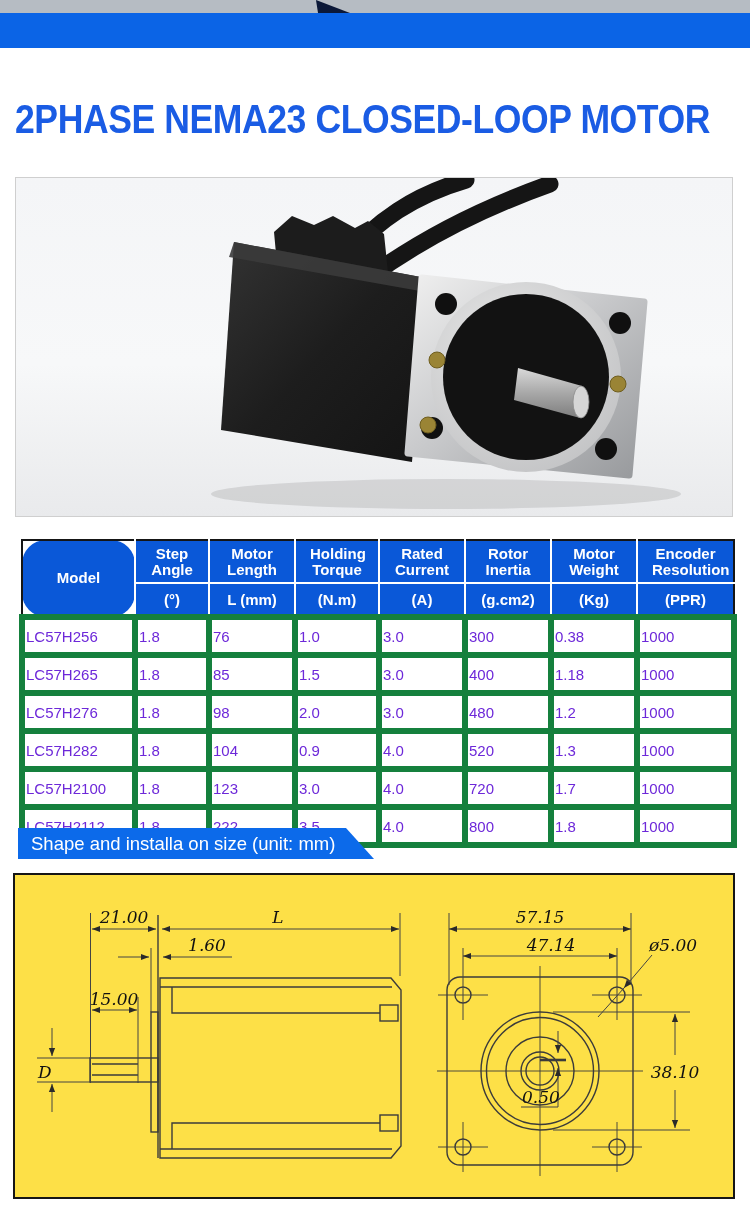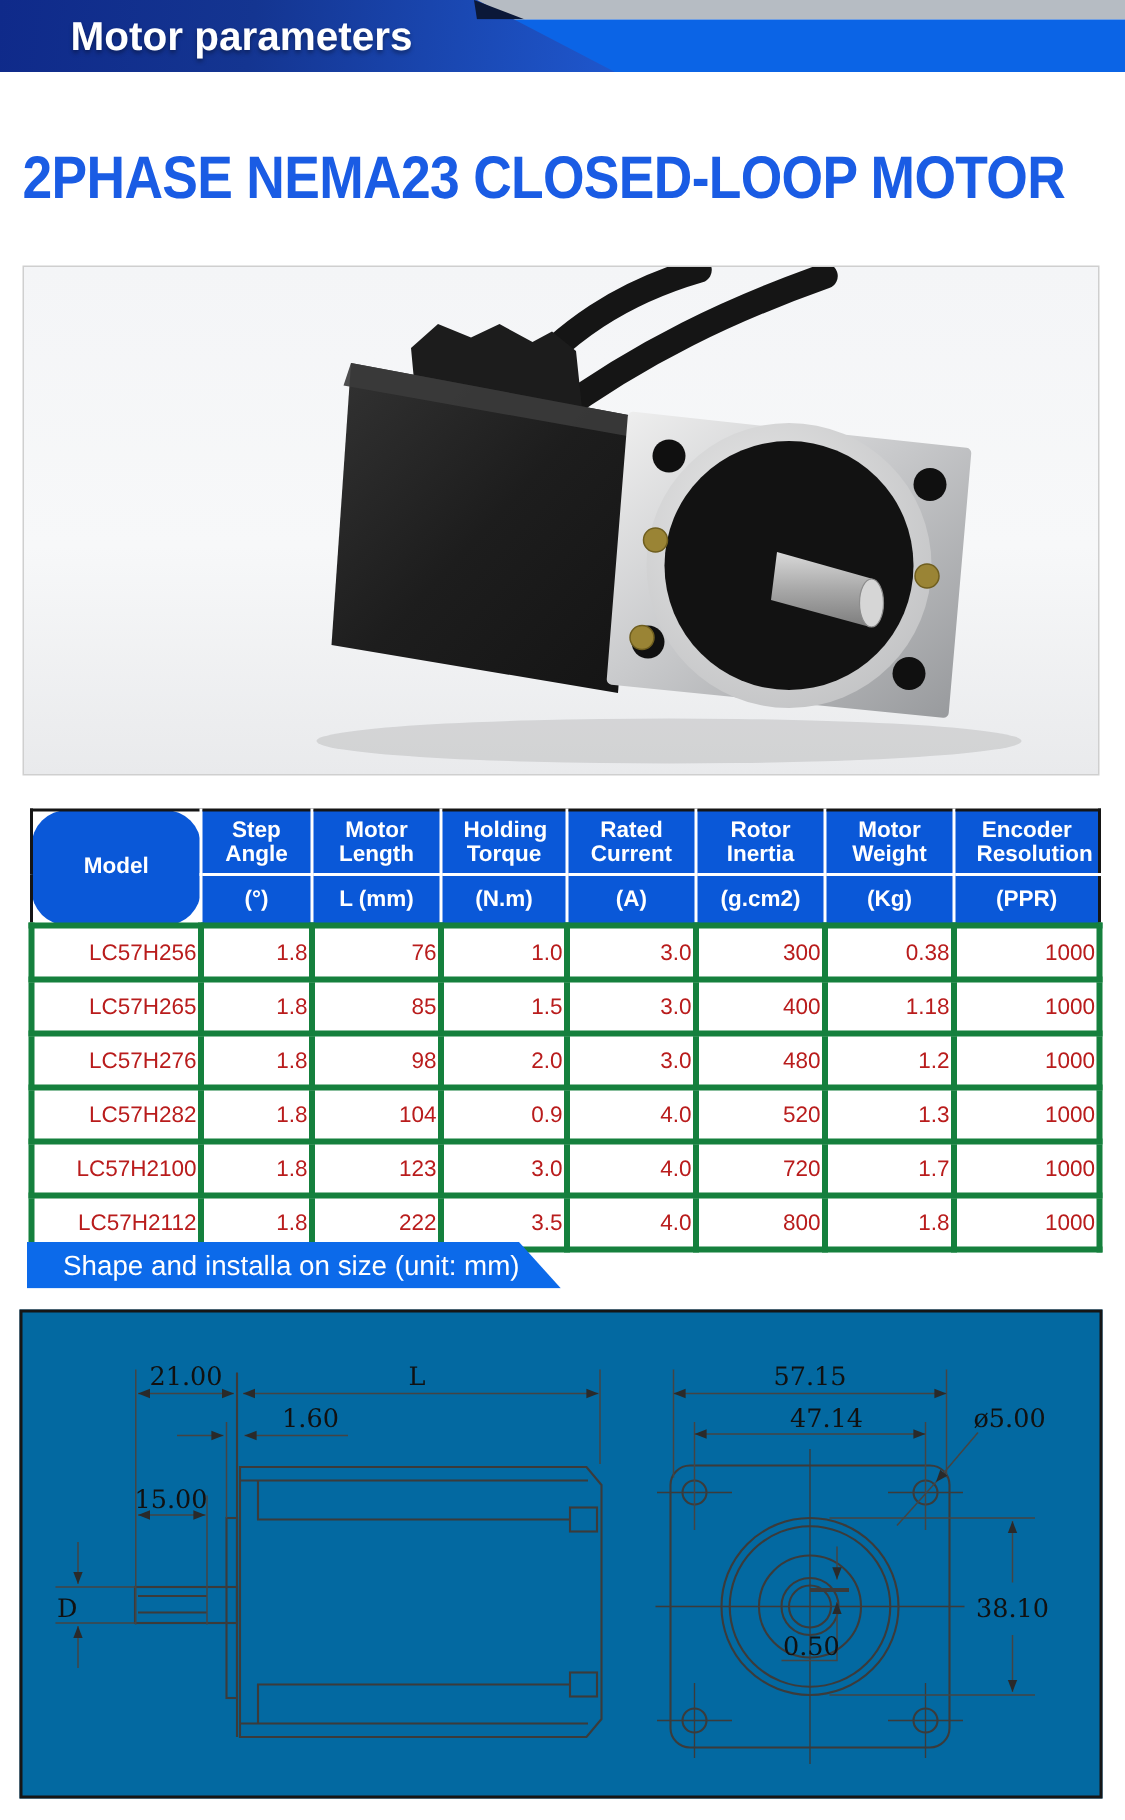--- a/index.html
+++ b/index.html
@@ -32,44 +32,41 @@
   .specs th{background:#0a58d8;color:#fff;font-weight:700;border:2px solid #ffffff;
         padding:0 14px;text-align:center;}
   .specs tr.h1{height:43px}
   .specs tr.h1 th{font-size:15px;line-height:16px;}
   .specs tr.h2{height:34px}
   .specs tr.h2 th{font-size:15px;}
   .specs tr.h1 th{border-top-color:#151515}
   .specs th[rowspan]{border-left-color:#151515;border-bottom-color:#151515;font-size:15px;border-radius:24px;}
   .specs tr.h2 th{border-bottom-color:#151515}
   .specs tr.h1 th:last-child,.specs tr.h2 th:last-child{border-right-color:#151515}
-  .specs td{border:4px solid #15803d;height:30px;text-align:right;font-size:15px;
-        color:#b91c1c;background:#fff;}
+  .specs td{border:6px solid #15803d;height:30px;text-align:left;font-size:15px;
+        color:#6d28d9;background:#fff;}
   .specs td.model{font-size:15px;}
   
   .section-banner{position:absolute;left:18px;top:828px;width:360px;height:31px;
         background:#0c6aea;clip-path:polygon(0 0,328px 0,356px 31px,0 31px);}
-  .section-banner span{display:block;padding-left:24px;line-height:31px;color:#fff;
+  .section-banner span{display:block;padding-left:13px;line-height:31px;color:#fff;
         font-size:18.5px;font-weight:400;}
   
   .drawing-box{position:absolute;left:13px;top:873px;width:722px;height:326px;
-        border:2px solid #161616;box-sizing:border-box;background:#0369a1;}
+        border:2px solid #161616;box-sizing:border-box;background:#fde047;font-style:italic;}
   .drawing-box svg{display:block;}
   .dim-text{font-family:"DejaVu Serif",serif;font-size:17px;fill:#111;}
 </style>
 </head>
 <body>
 
 <div class="top-banner">
   <div class="strip-gray"></div>
   <div class="strip-blue"></div>
   <div class="fold"></div>
-  <div class="ribbon">
-    <span class="ribbon-title">Motor parameters</span>
-  </div>
 </div>
 
 <h1 class="heading">2PHASE NEMA23 CLOSED-LOOP MOTOR</h1>
 
 <figure class="photo-box">
   <svg width="716" height="338" viewBox="0 0 716 338">
     <defs>
       <linearGradient id="bodyGrad" x1="0" y1="0" x2="1" y2="1">
         <stop offset="0" stop-color="#333333"></stop>
           <stop offset="0.5" stop-color="#1d1d1d"></stop>

